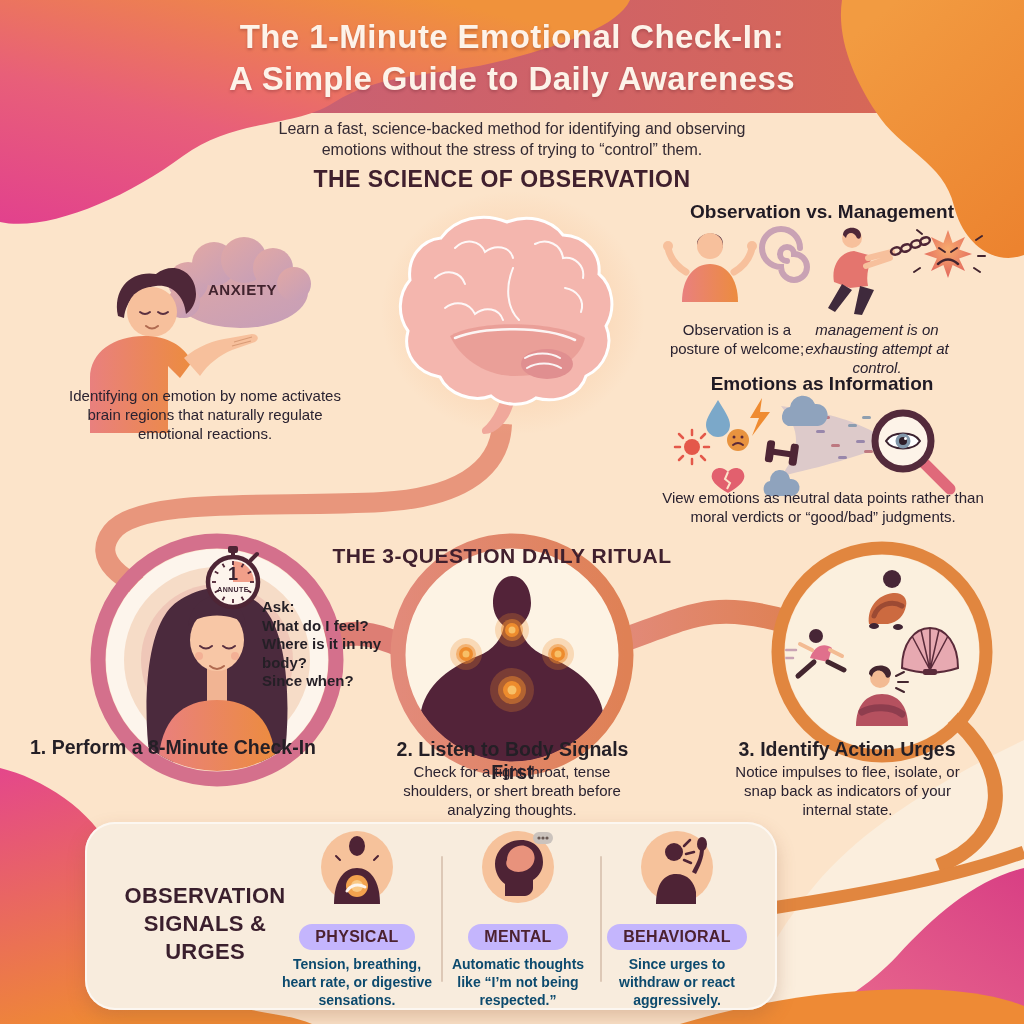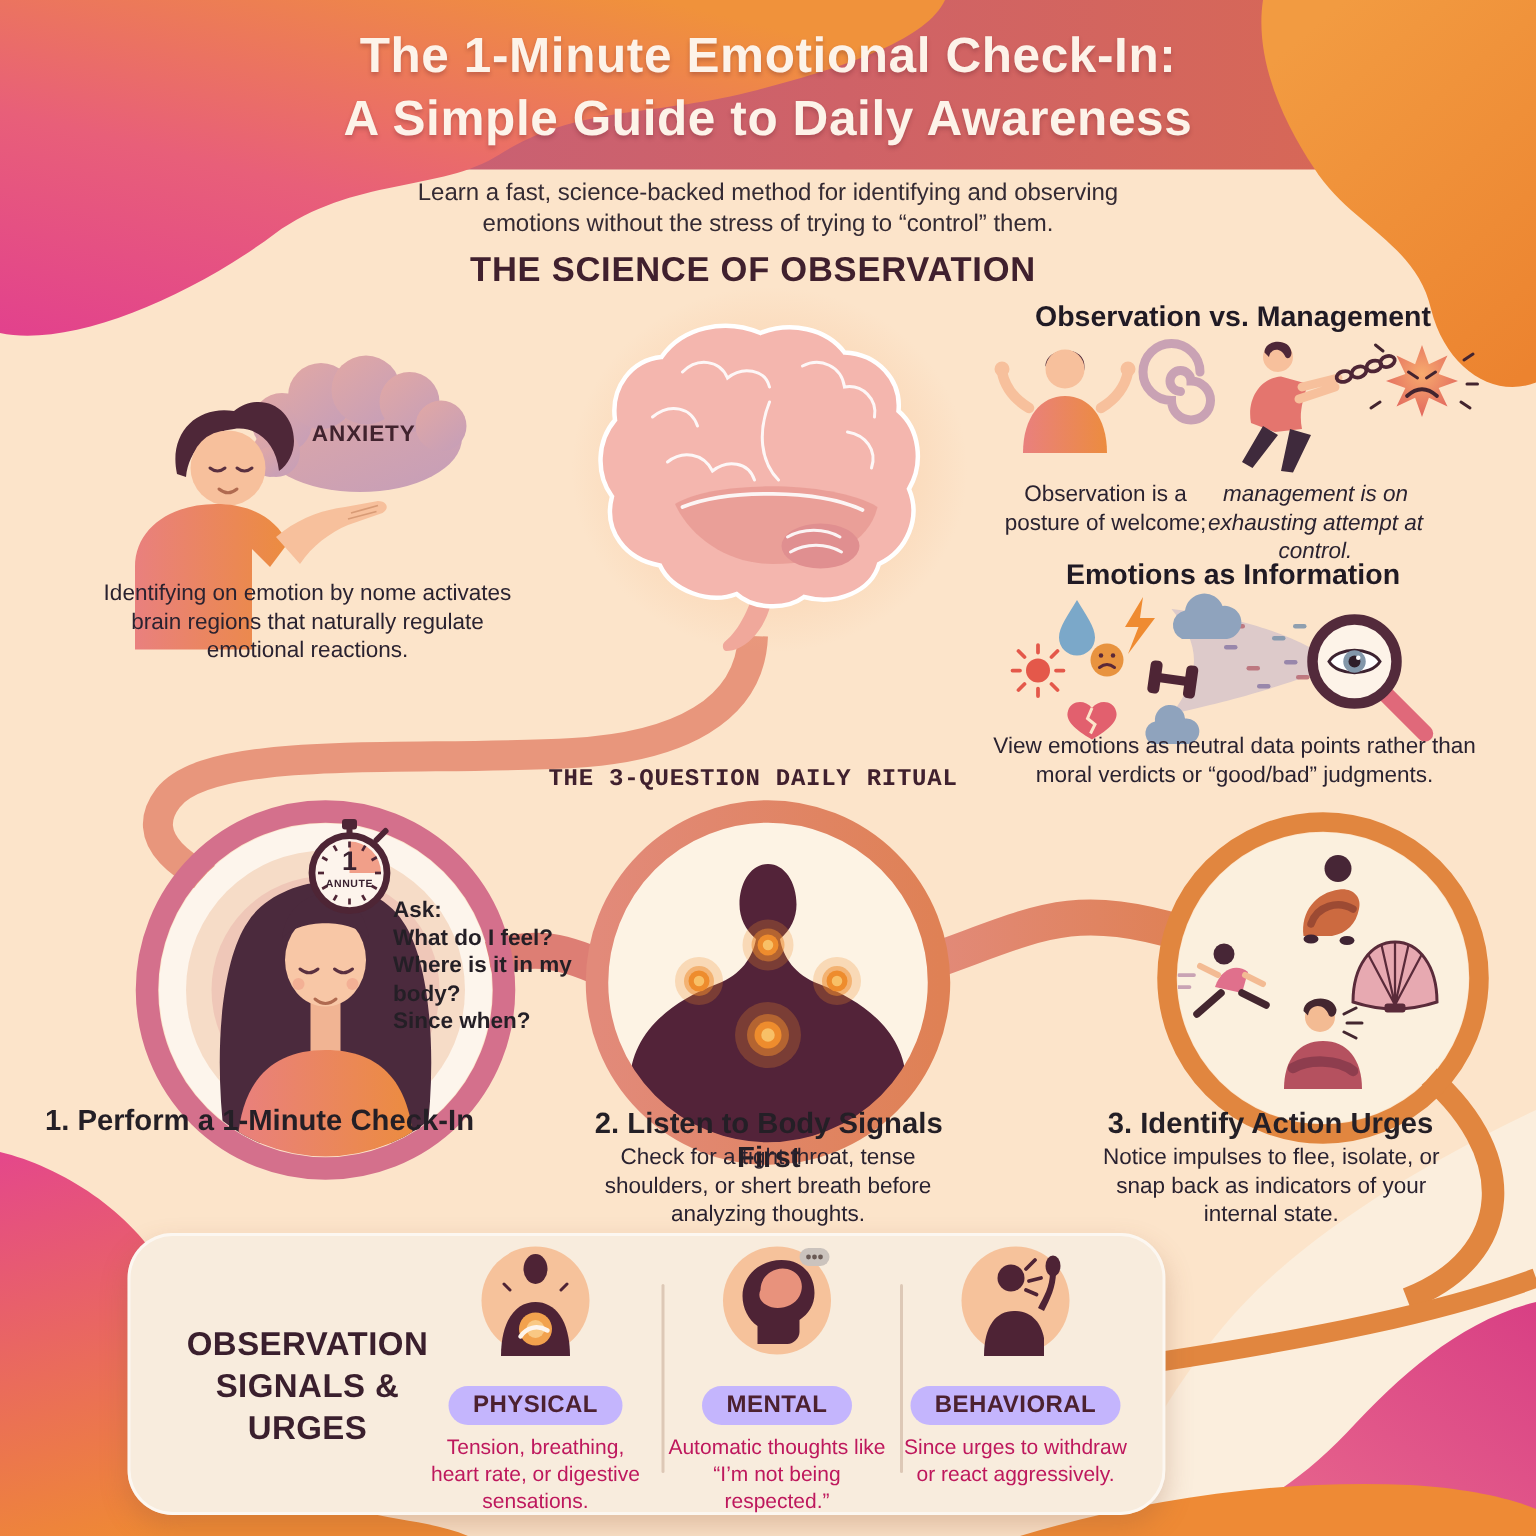--- a/index.html
+++ b/index.html
@@ -7,37 +7,37 @@
           font-family:"Liberation Sans",sans-serif;color:#241f26;}
   .abs{position:absolute;}
   .banner{left:0;top:0;width:1024px;height:113px;background:linear-gradient(90deg,#c25e80,#cf6267 55%,#da6a50);z-index:1;}
   .deco{left:0;top:0;z-index:2;}
   .txt{z-index:3;}
   .title{left:0;top:16px;width:1024px;text-align:center;font-size:33px;line-height:42px;font-weight:bold;
          color:#fdf3e9;letter-spacing:.4px;text-shadow:0 2px 3px rgba(90,30,40,.28);}
   .intro{left:0;top:118px;width:1024px;text-align:center;font-size:16px;line-height:21px;font-weight:500;color:#342a33;}
   .h-section{text-align:center;font-weight:bold;color:#40202e;letter-spacing:.5px;}
   .science-h{left:0;top:166px;width:1004px;font-size:23px;}
-  .ritual-h{left:0;top:510px;width:1004px;font-size:16px;font-family:Liberation Mono, monospace;}
+  .ritual-h{left:0;top:544px;width:1004px;font-size:21px;}
   .sub-h{font-weight:bold;font-size:19px;line-height:23px;color:#201a24;text-align:center;}
   .cap{font-size:15px;line-height:19px;font-weight:500;color:#2a2230;text-align:center;}
   .bubble-label{font-size:15px;font-weight:bold;letter-spacing:.6px;color:#41232e;text-align:center;}
   .sw-num{font-size:18px;font-weight:bold;color:#3a2230;text-align:center;}
   .sw-label{font-size:7px;font-weight:bold;letter-spacing:.4px;color:#3a2230;text-align:center;}
   .ask{font-size:15px;line-height:18.5px;font-weight:600;color:#241f26;}
   .step-h{font-weight:bold;font-size:19.5px;color:#241f26;text-align:center;}
   .panel{left:85px;top:822px;width:692px;height:188px;background:#f8ecdd;border-radius:30px;z-index:4;
          box-shadow:0 8px 18px rgba(150,90,60,.28), inset 0 0 0 2px rgba(255,255,255,.6);}
   .panel-title{left:20px;top:60px;width:200px;text-align:center;font-size:22px;line-height:28px;font-weight:bold;
                color:#3a1f2d;letter-spacing:.3px;}
   .vdiv{top:34px;height:126px;width:2px;background:#ddc8b6;border-radius:1px;}
   .pcol{top:8px;width:160px;display:flex;flex-direction:column;align-items:center;}
   .pill{display:inline-block;background:#c4b5fd;color:#4c2130;font-weight:bold;font-size:16px;
         padding:4px 16px;border-radius:14px;margin-top:20px;letter-spacing:.3px;}
-  .pcap{margin-top:5px;width:152px;font-size:14px;line-height:18px;font-weight:400;color:#be185d;text-align:center;}
+  .pcap{margin-top:5px;width:152px;font-size:14px;line-height:18px;font-weight:700;color:#0c4a6e;text-align:center;}
 </style>
 </head>
 <body>
 
 <div class="canvas">
 
   <div class="abs banner"></div>
 
   <svg class="abs deco" width="1024" height="1024" viewBox="0 0 1024 1024">
     <defs>
@@ -349,21 +349,21 @@
   <div class="abs txt sw-num" style="left:217px;top:564px;width:32px;">1</div>
   <div class="abs txt sw-label" style="left:206px;top:586px;width:54px;">ANNUTE</div>
 
   <div class="abs txt ask" style="left:262px;top:598px;width:124px;">
     <div>Ask:</div>
     <div>What do I feel?</div>
     <div>Where is it in my body?</div>
     <div>Since when?</div>
   </div>
 
-  <div class="abs txt step-h" style="left:18px;top:736px;width:310px;">1. Perform a 1-Minute Check-In</div>
+  <div class="abs txt step-h" style="left:18px;top:736px;width:310px;">1. Perform a 8-Minute Check-In</div>
 
   <div class="abs txt step-h" style="left:380px;top:738px;width:265px;">2. Listen to Body Signals First</div>
   <div class="abs txt cap" style="left:392px;top:762px;width:240px;">Check for a tight throat, tense shoulders, or shert breath before analyzing thoughts.</div>
 
   <div class="abs txt step-h" style="left:722px;top:738px;width:250px;">3. Identify Action Urges</div>
   <div class="abs txt cap" style="left:726px;top:762px;width:243px;">Notice impulses to flee, isolate, or snap back as indicators of your internal state.</div>
 
   <div class="abs panel">
     <div class="abs panel-title">
       <div>OBSERVATION</div>

